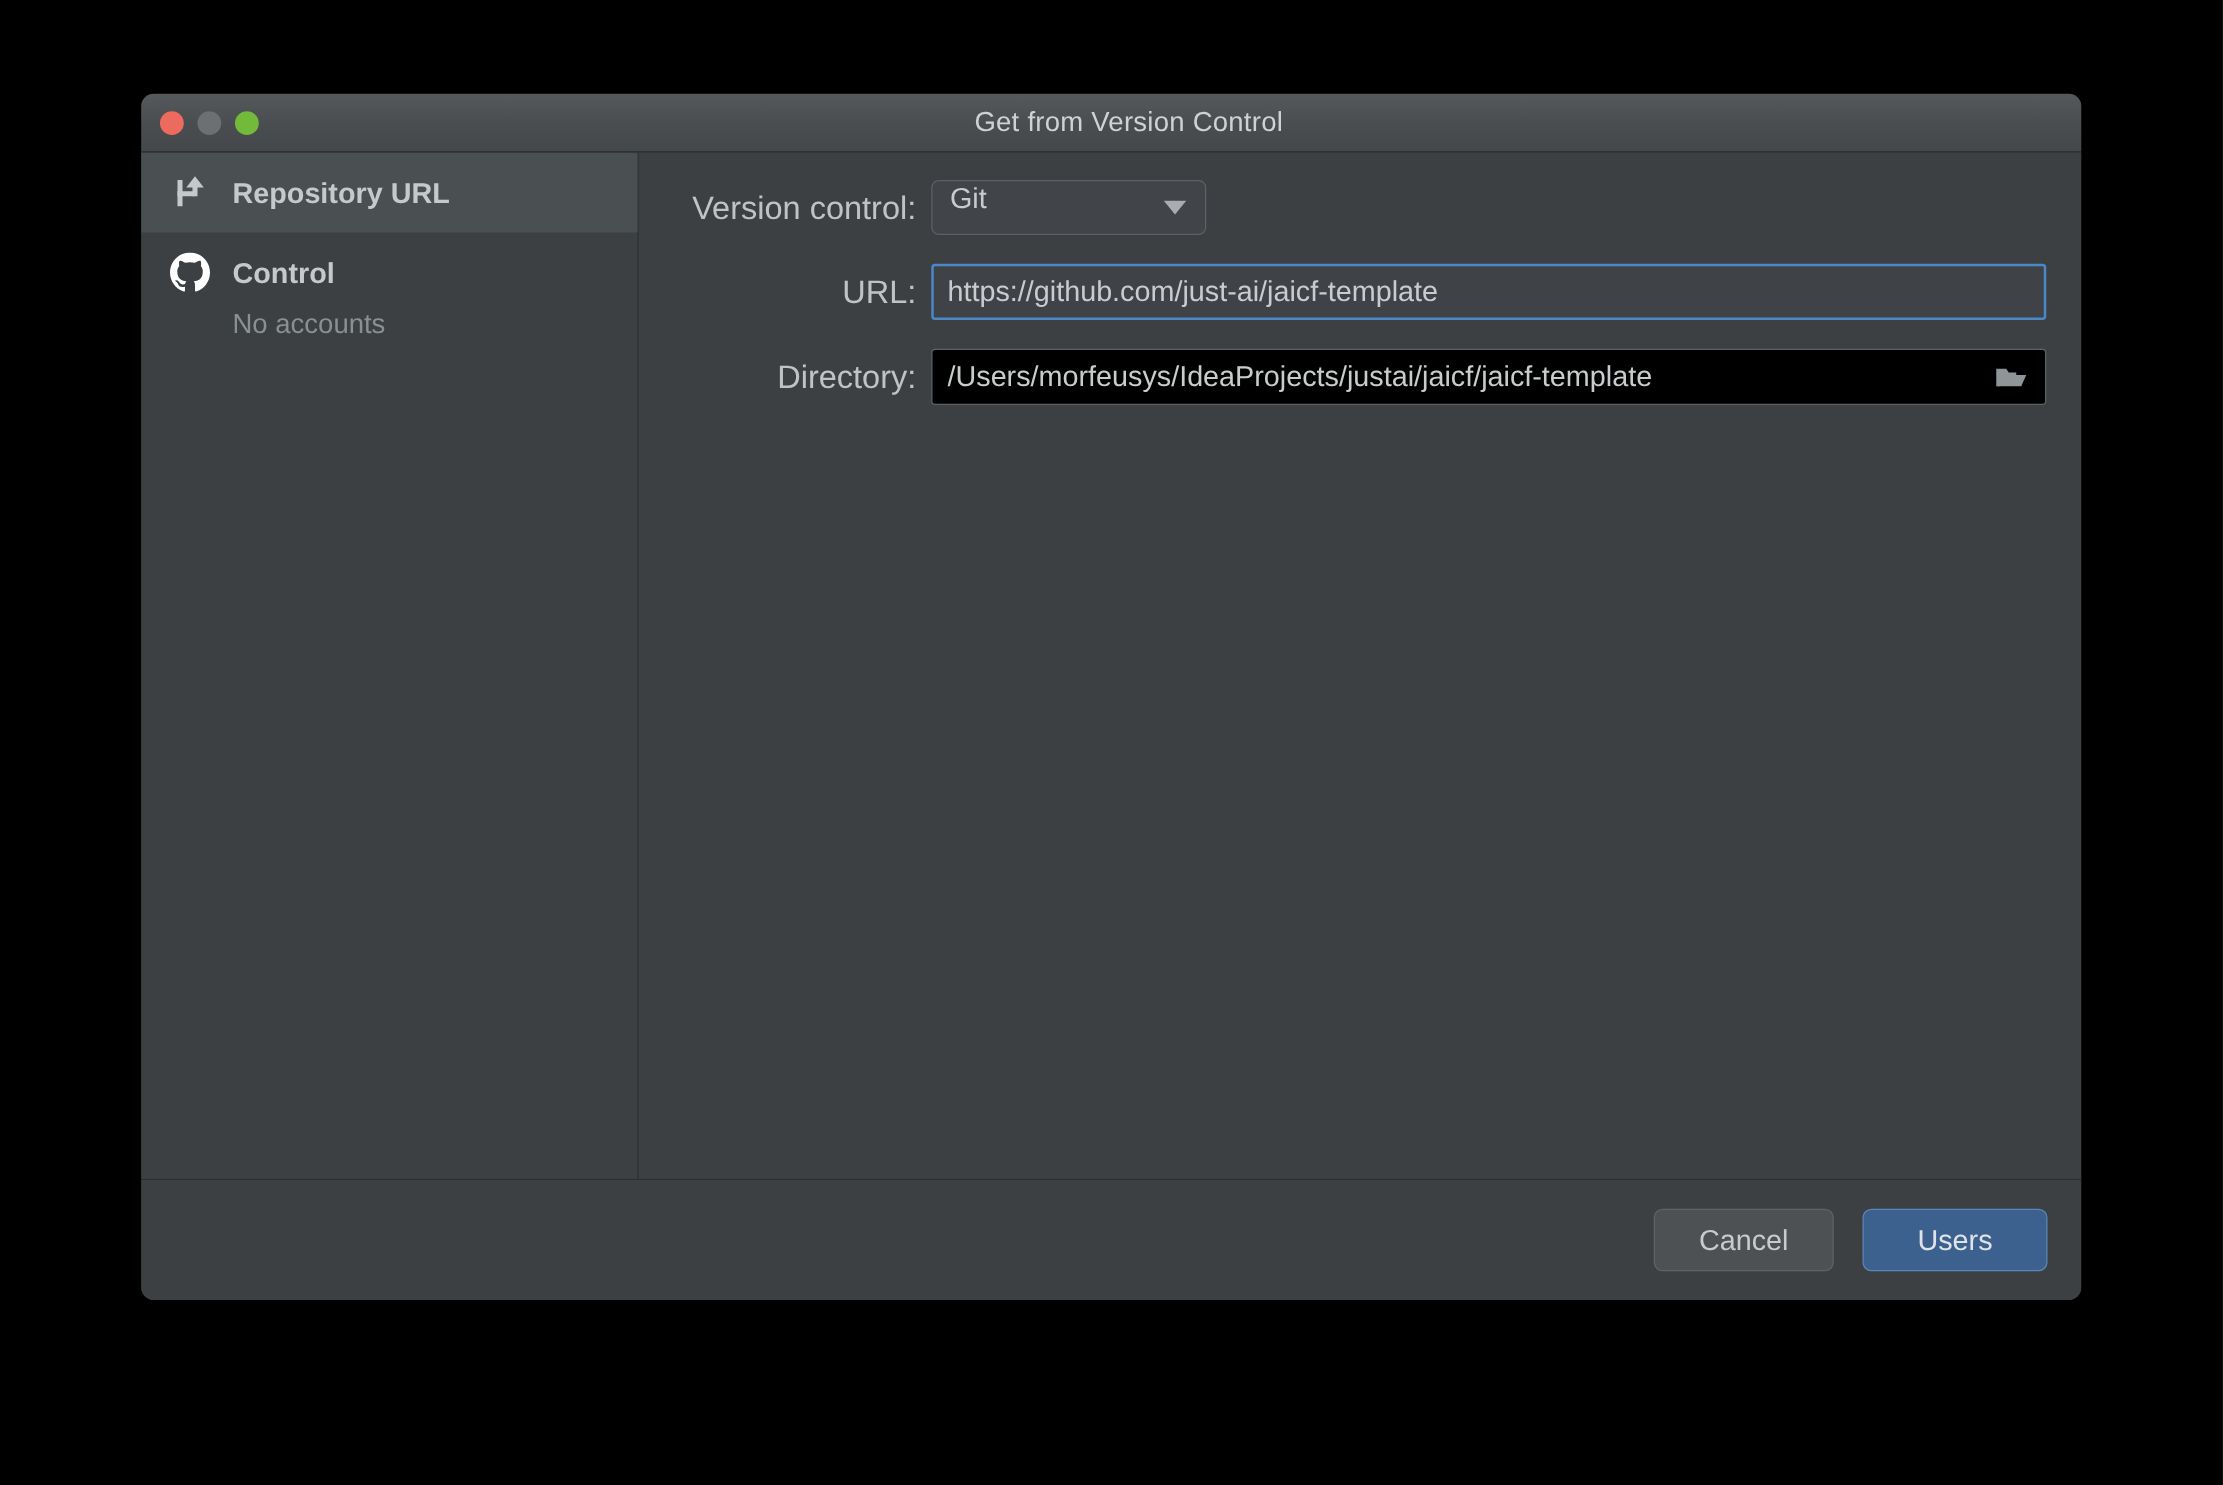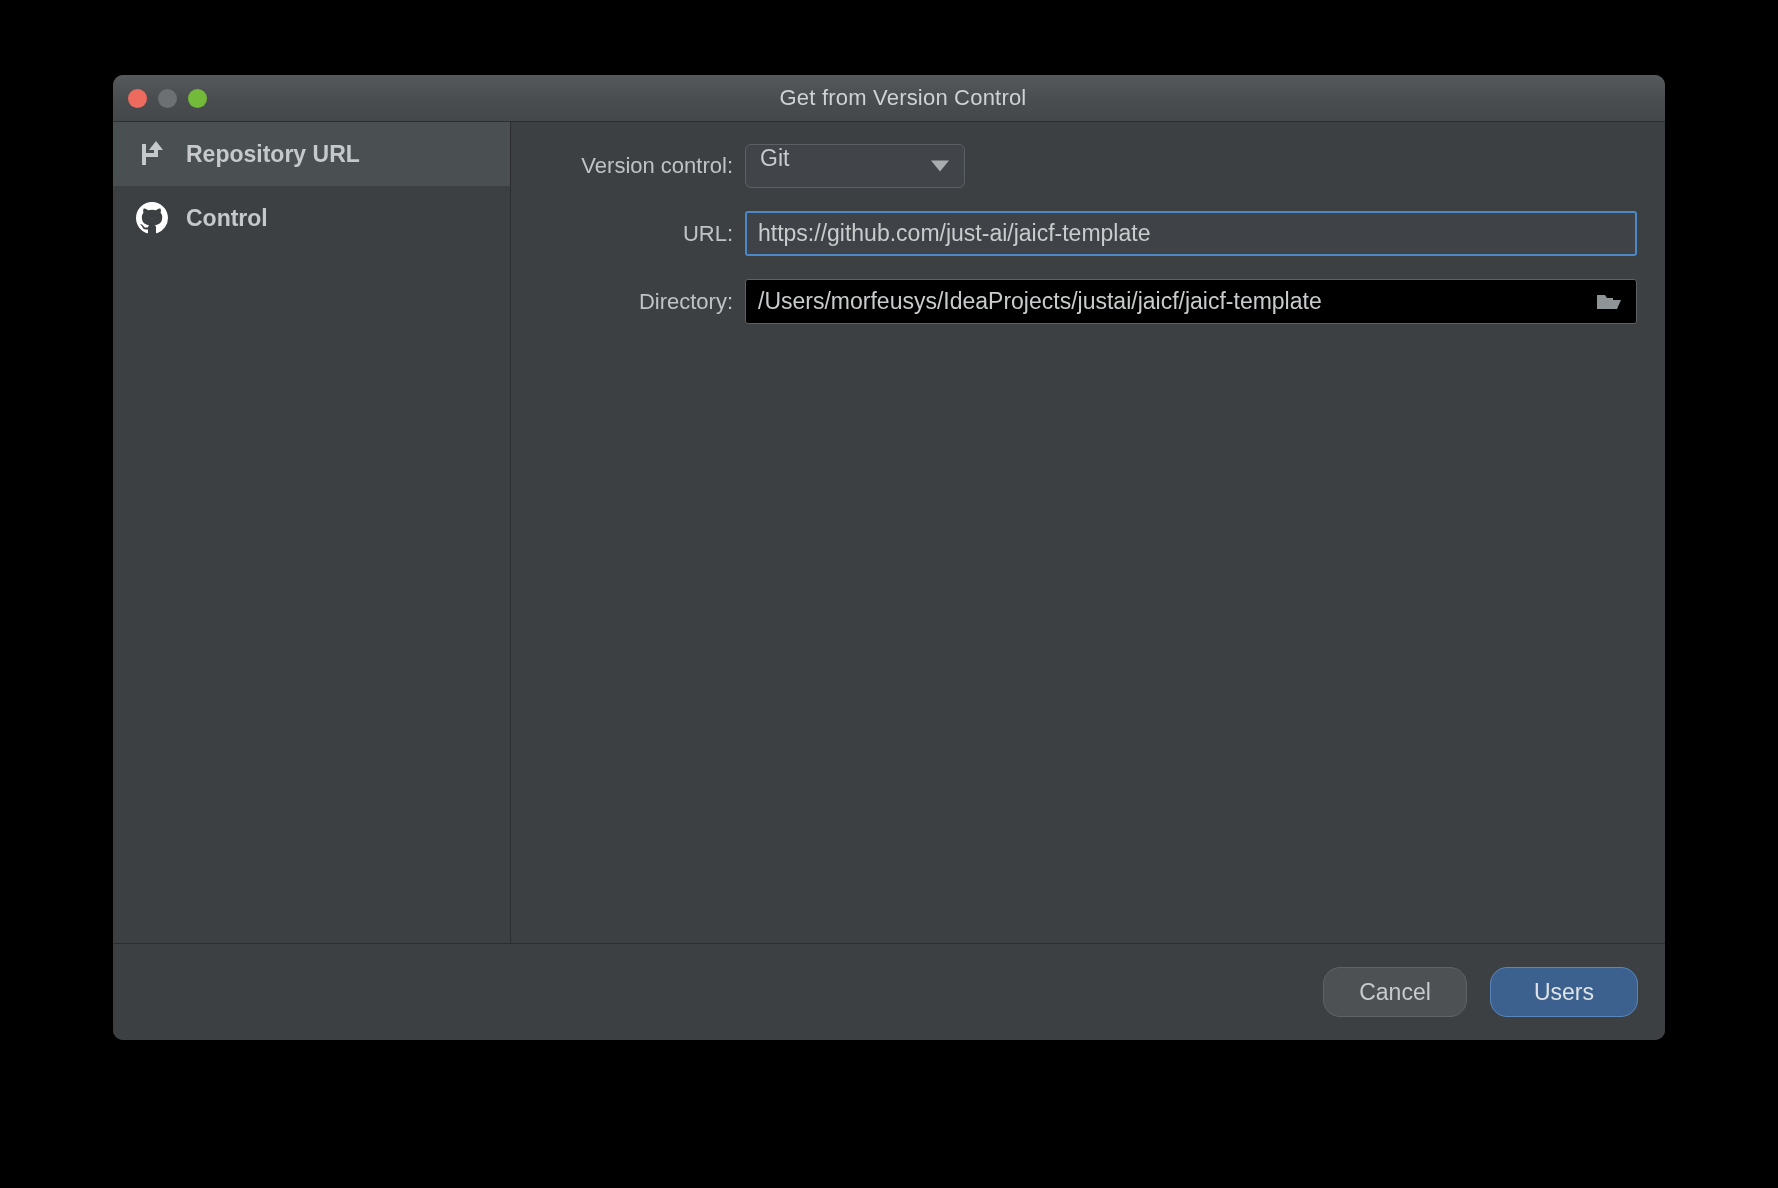--- a/index.html
+++ b/index.html
@@ -103,21 +103,21 @@
     flex: 1 1 auto;
     background: #3c4043;
     padding: 22px 28px 0 26px;
   }
   .form-row {
     display: flex;
     align-items: center;
     margin-bottom: 23px;
   }
   .form-label {
-    font-size: 22px;
+    font-size: 26px;
     color: #c0c3c5;
     text-align: right;
     width: 208px;
     flex: 0 0 208px;
     padding-right: 12px;
     white-space: nowrap;
   }
 
   
   .combo {
@@ -179,21 +179,21 @@
     background: #3c4043;
     display: flex;
     align-items: center;
     justify-content: flex-end;
     gap: 23px;
     padding-right: 27px;
   }
   .btn {
     height: 50px;
     min-width: 144px;
-    border-radius: 17px;
+    border-radius: 7px;
     font-size: 23px;
     display: flex;
     align-items: center;
     justify-content: center;
     cursor: default;
     user-select: none;
   }
   .btn.secondary {
     background: #4d5154;
     border: 1px solid #5e6366;
@@ -238,20 +238,21 @@
 
       <div>
         <div class="side-item">
           <span class="side-icon">
             <svg width="32" height="32" viewBox="0 0 16 16">
               <path fill="#ffffff" d="M8 0C3.58 0 0 3.58 0 8c0 3.54 2.29 6.53 5.47 7.59.4.07.55-.17.55-.38 0-.19-.01-.82-.01-1.49-2.01.37-2.53-.49-2.69-.94-.09-.23-.48-.94-.82-1.13-.28-.15-.68-.52-.01-.53.63-.01 1.08.58 1.23.82.72 1.21 1.87.87 2.33.66.07-.52.28-.87.51-1.07-1.78-.2-3.64-.89-3.64-3.95 0-.87.31-1.59.82-2.15-.08-.2-.36-1.02.08-2.12 0 0 .67-.21 2.2.82.64-.18 1.32-.27 2-.27s1.36.09 2 .27c1.53-1.04 2.2-.82 2.2-.82.44 1.1.16 1.92.08 2.12.51.56.82 1.27.82 2.15 0 3.07-1.87 3.75-3.65 3.95.29.25.54.73.54 1.48 0 1.07-.01 1.93-.01 2.2 0 .21.15.46.55.38A8.01 8.01 0 0 0 16 8c0-4.42-3.58-8-8-8z"></path>
             </svg>
           </span>
           <span class="side-label">Control</span>
         </div>
+        <div class="side-sub">No accounts</div>
       </div>
 
     </div>
 
     <div id="form-pane">
 
       <div class="form-row">
         <div class="form-label">Version control:</div>
         <div class="combo">
           <span class="combo-value">Git</span>

